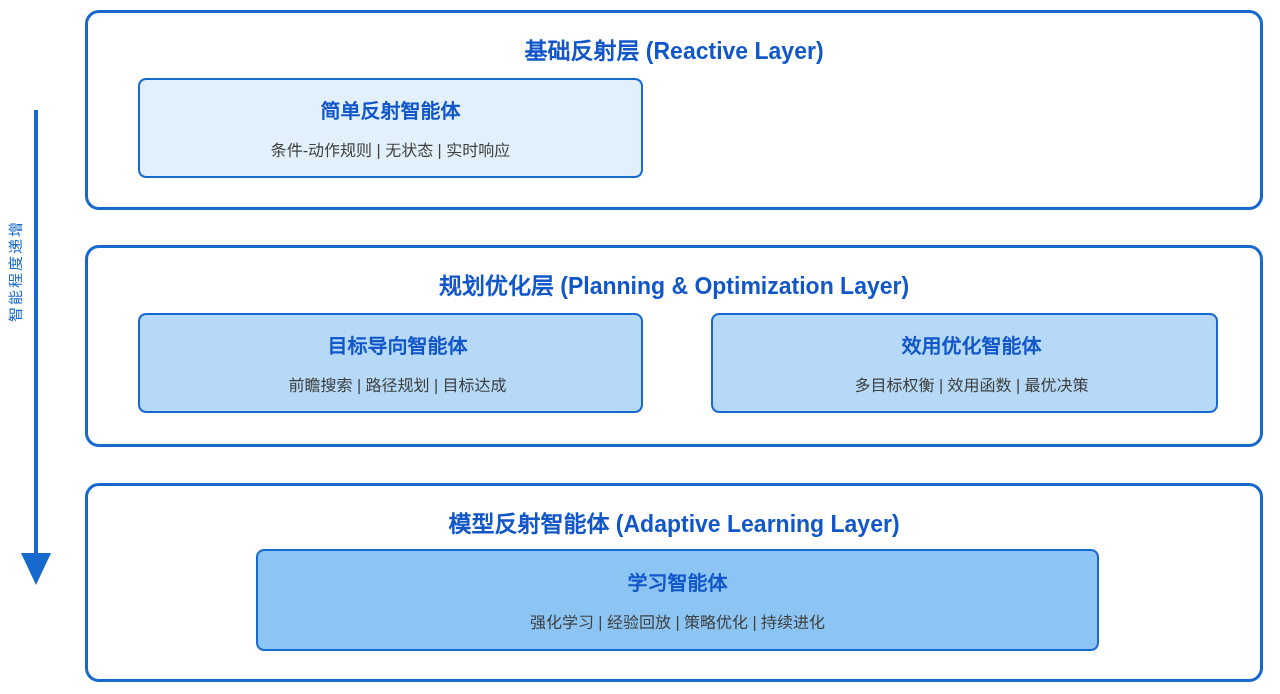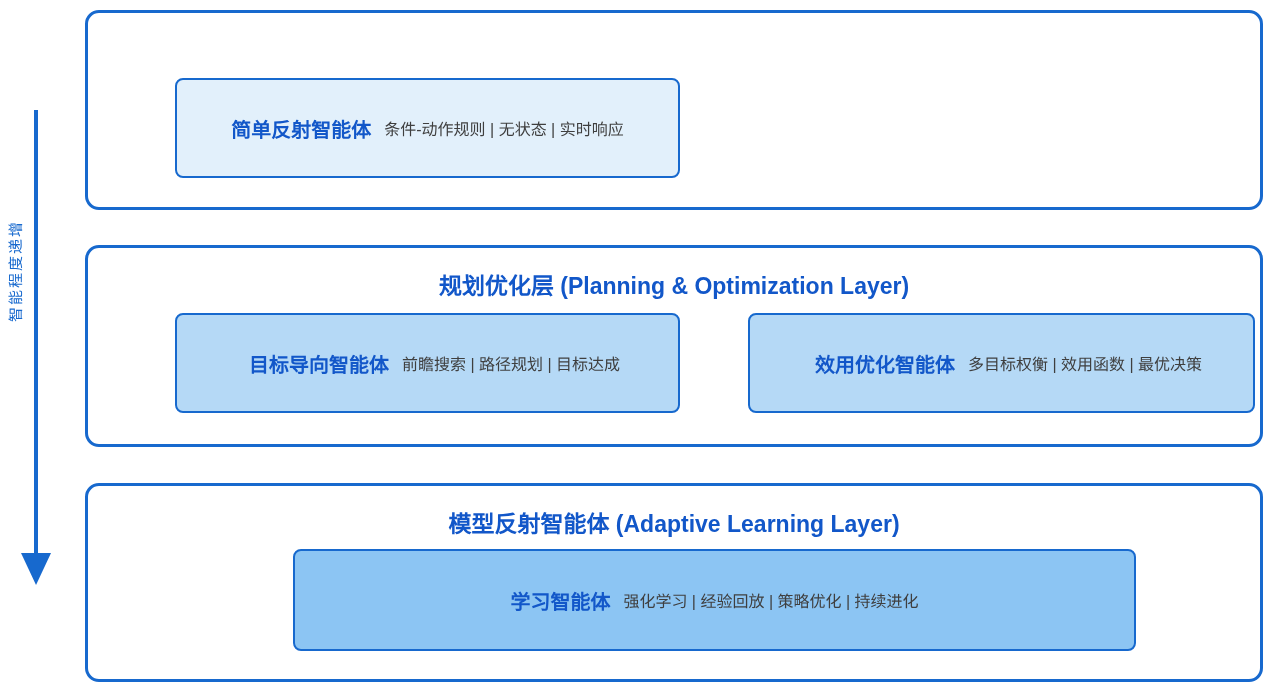--- a/index.html
+++ b/index.html
@@ -59,24 +59,23 @@
     text-align:center;
     font-size:23px;font-weight:bold;
     color:var(--title);
   }
 
   
   .card{
     position:absolute;
     border:2.5px solid var(--border);
     border-radius:8px;
-    display:flex;flex-direction:row;
+    display:flex;flex-direction:column;
     align-items:center;justify-content:center;
     gap:13px;
-    margin-left:37px;
   }
   .layer-0 .card,.layer-1 .card{top:65px;height:100px;}
   .card-a{left:50px;width:505px;}
   .card-b{left:623px;width:507px;}
   .layer-2 .card-c{top:63px;left:168px;width:843px;height:102px;}
   .fill-1{background:var(--fill1);}
   .fill-2{background:var(--fill2);padding-left:14px;}
   .fill-3{background:var(--fill3);}
   .card-title{
     font-size:20px;font-weight:bold;
@@ -92,20 +91,21 @@
 
 <div class="canvas">
 
   <div class="axis">
     <div class="axis-label">智能程度递增</div>
     <div class="axis-line"></div>
     <div class="axis-head"></div>
   </div>
 
   <section class="layer layer-0">
+    <h2 class="layer-title">基础反射层 (Reactive Layer)</h2>
     <div class="card card-a fill-1">
       <div class="card-title">简单反射智能体</div>
       <div class="card-sub">条件-动作规则 | 无状态 | 实时响应</div>
     </div>
   </section>
 
   <section class="layer layer-1">
     <h2 class="layer-title">规划优化层 (Planning &amp; Optimization Layer)</h2>
     <div class="card card-a fill-2">
       <div class="card-title">目标导向智能体</div>

